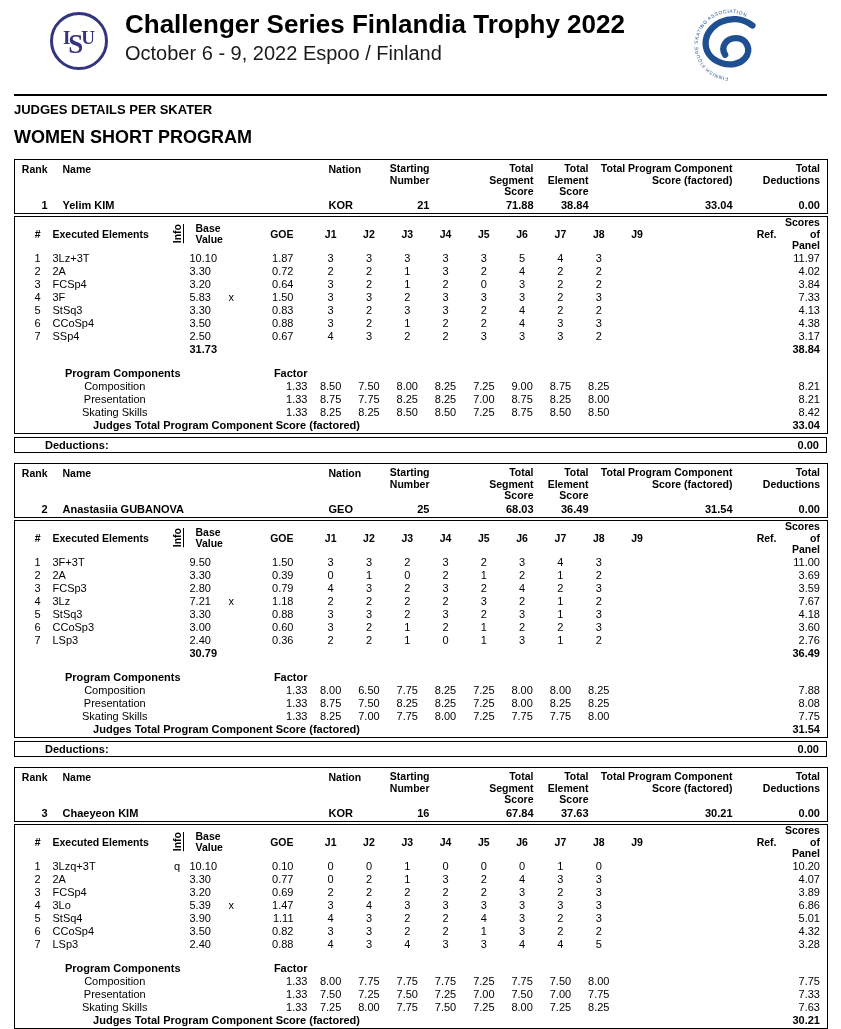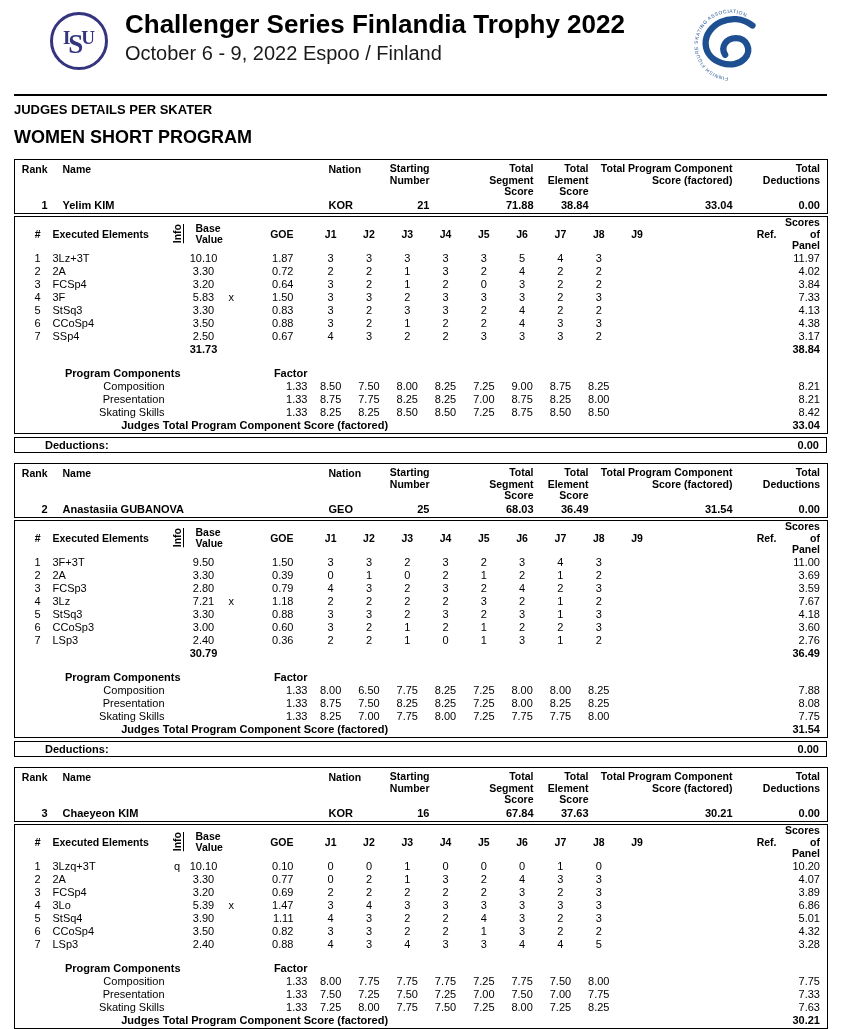--- a/index.html
+++ b/index.html
@@ -41,29 +41,29 @@
   .r-nation { text-align: left; padding-left: 14px; }
   .r-start, .r-tss, .r-tes, .r-tpcs { text-align: right; padding-right: 1px; }
   .r-ded { text-align: right; padding-right: 7px; }
   
   .el-table { margin-top: 2px; }
   .eh-row th { height: 32px; vertical-align: middle; }
   .el-row td, .pc-row td, .tot-row td { height: 13px; }
   .c-num { text-align: right; padding-right: 2px; }
   .c-name { text-align: left; padding-left: 10px; white-space: nowrap; }
   .c-info { text-align: center; }
-  .c-bv { text-align: center; padding-right: 2px; }
+  .c-bv { text-align: left; padding-right: 2px; }
   .c-bvh { text-align: right; padding-right: 11px; }
   .c-x { text-align: left; padding-left: 9px; }
   .c-goe { text-align: right; padding-right: 18px; }
   .c-factor { text-align: right; padding-right: 4px; }
   .c-j { text-align: center; }
   .c-ref { text-align: right; padding-right: 7px; }
   .c-panel { text-align: right; padding-right: 7px; }
-  .pc-label, .jt-label { text-align: right; padding-left: 50px; white-space: nowrap; }
+  .pc-label, .jt-label { text-align: center; padding-left: 50px; white-space: nowrap; }
   .sp td { height: 8px; }
   .pch-row td { height: 16px; vertical-align: bottom; }
   .jt-row td { height: 15px; vertical-align: middle; }
   .bold { font-weight: bold; }
   .info-rot {
     writing-mode: vertical-rl; transform: rotate(180deg);
     text-decoration: underline; font-size: 10.5px; line-height: 10px;
   }
   
   .ded-table { margin-top: 3px; }

